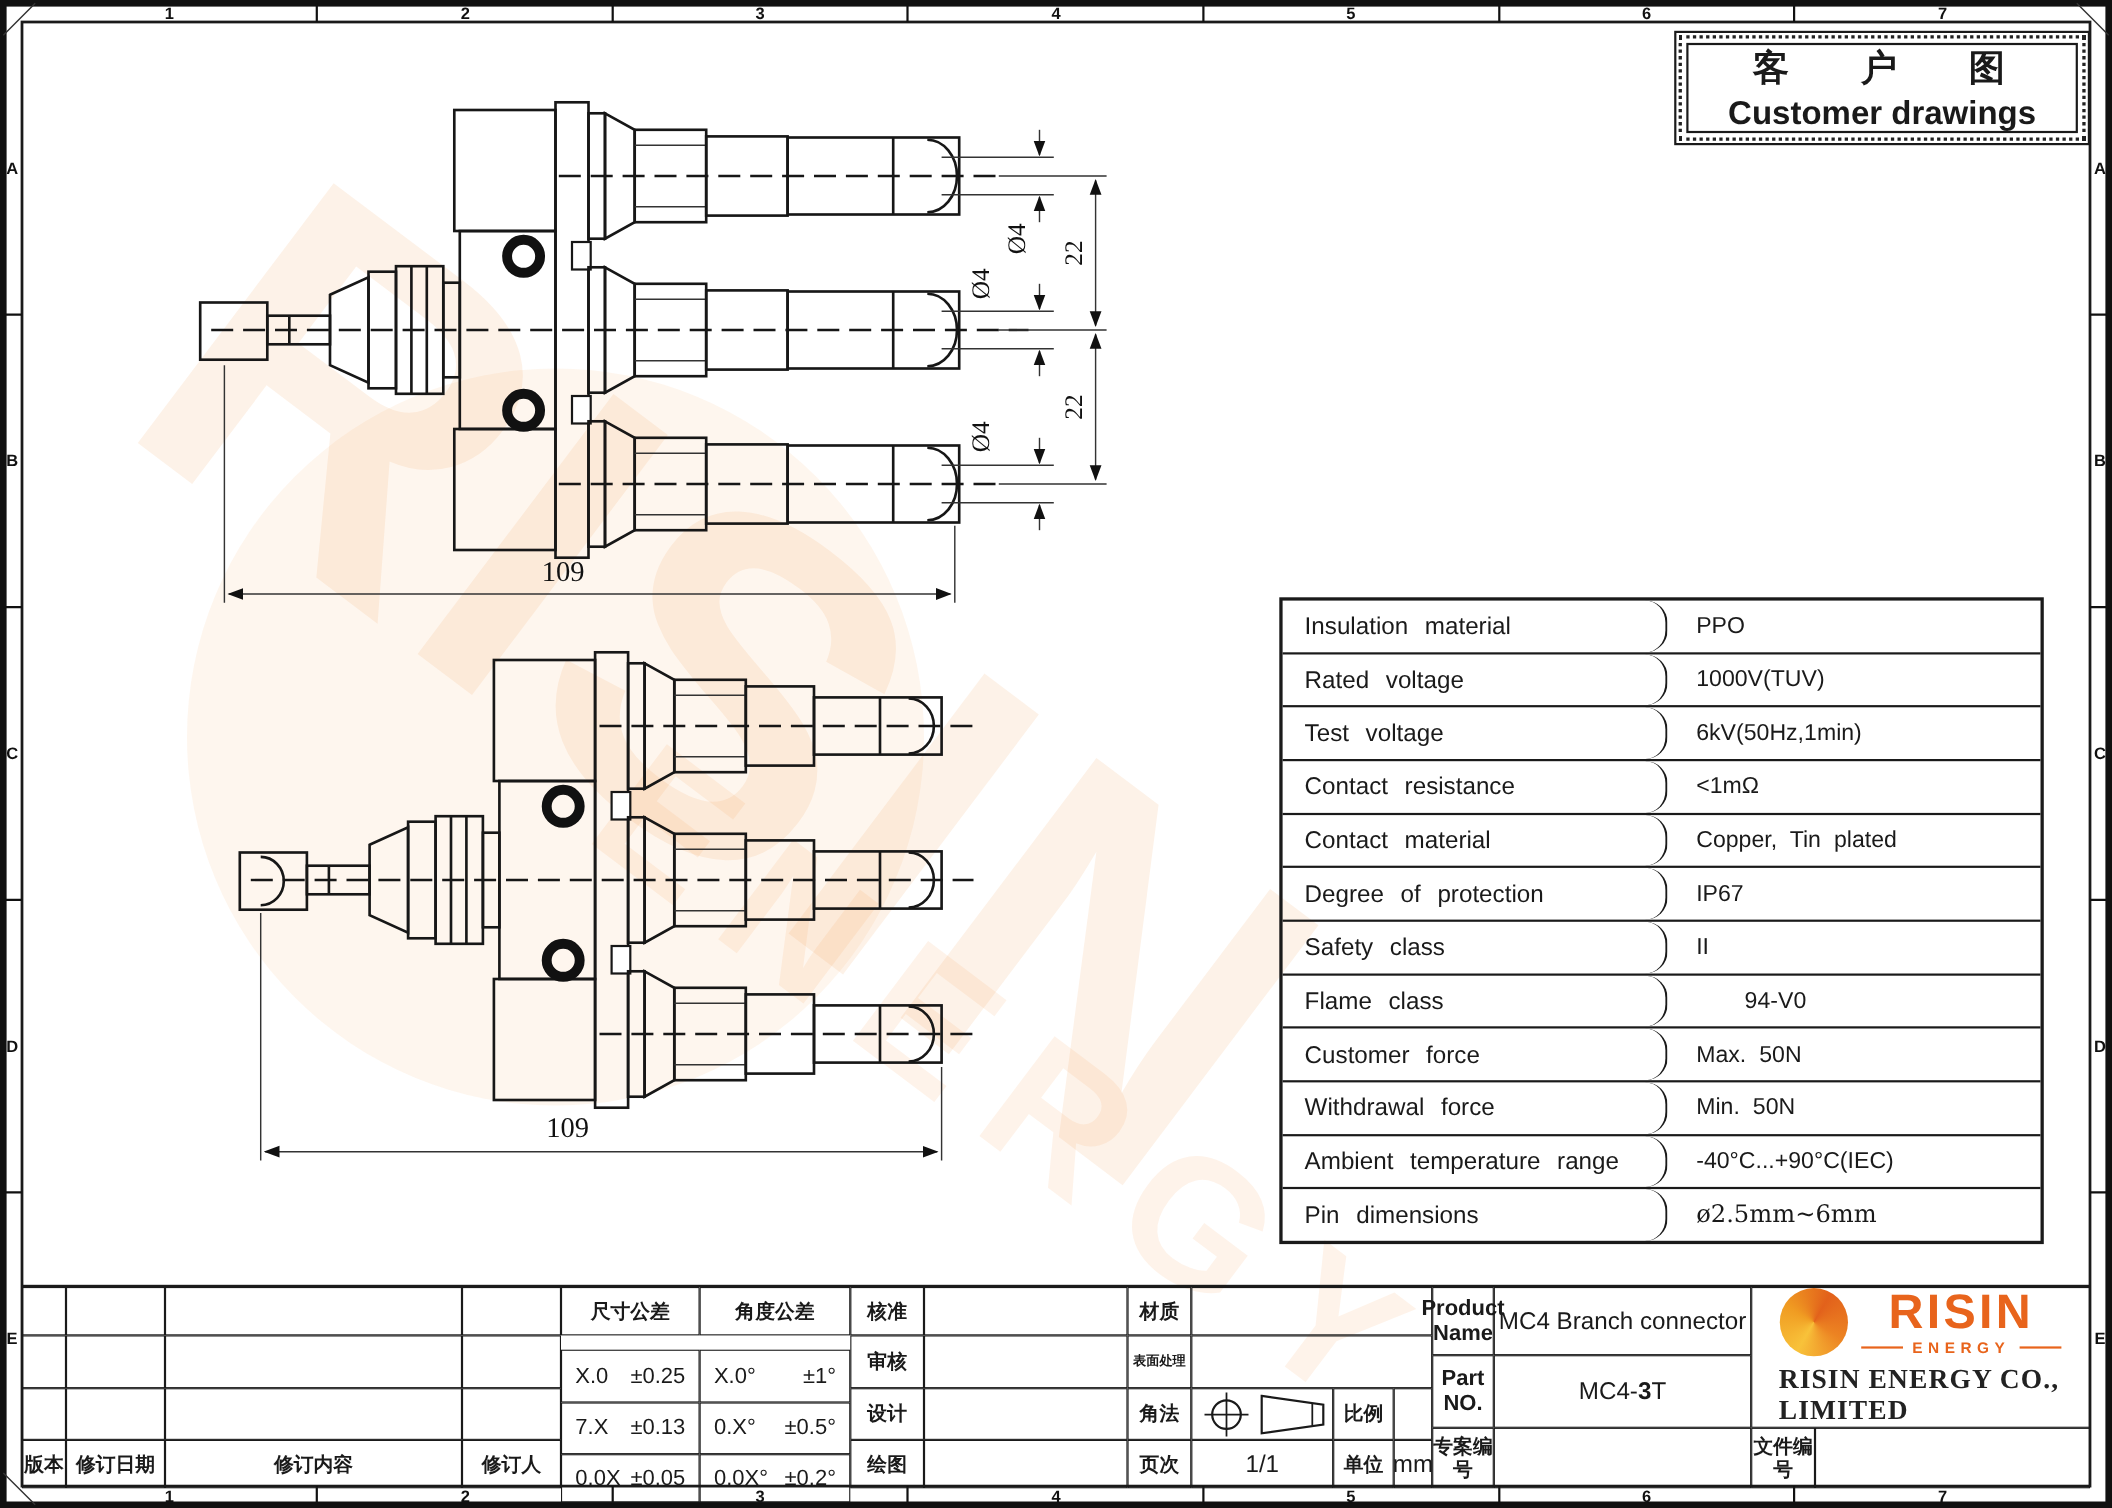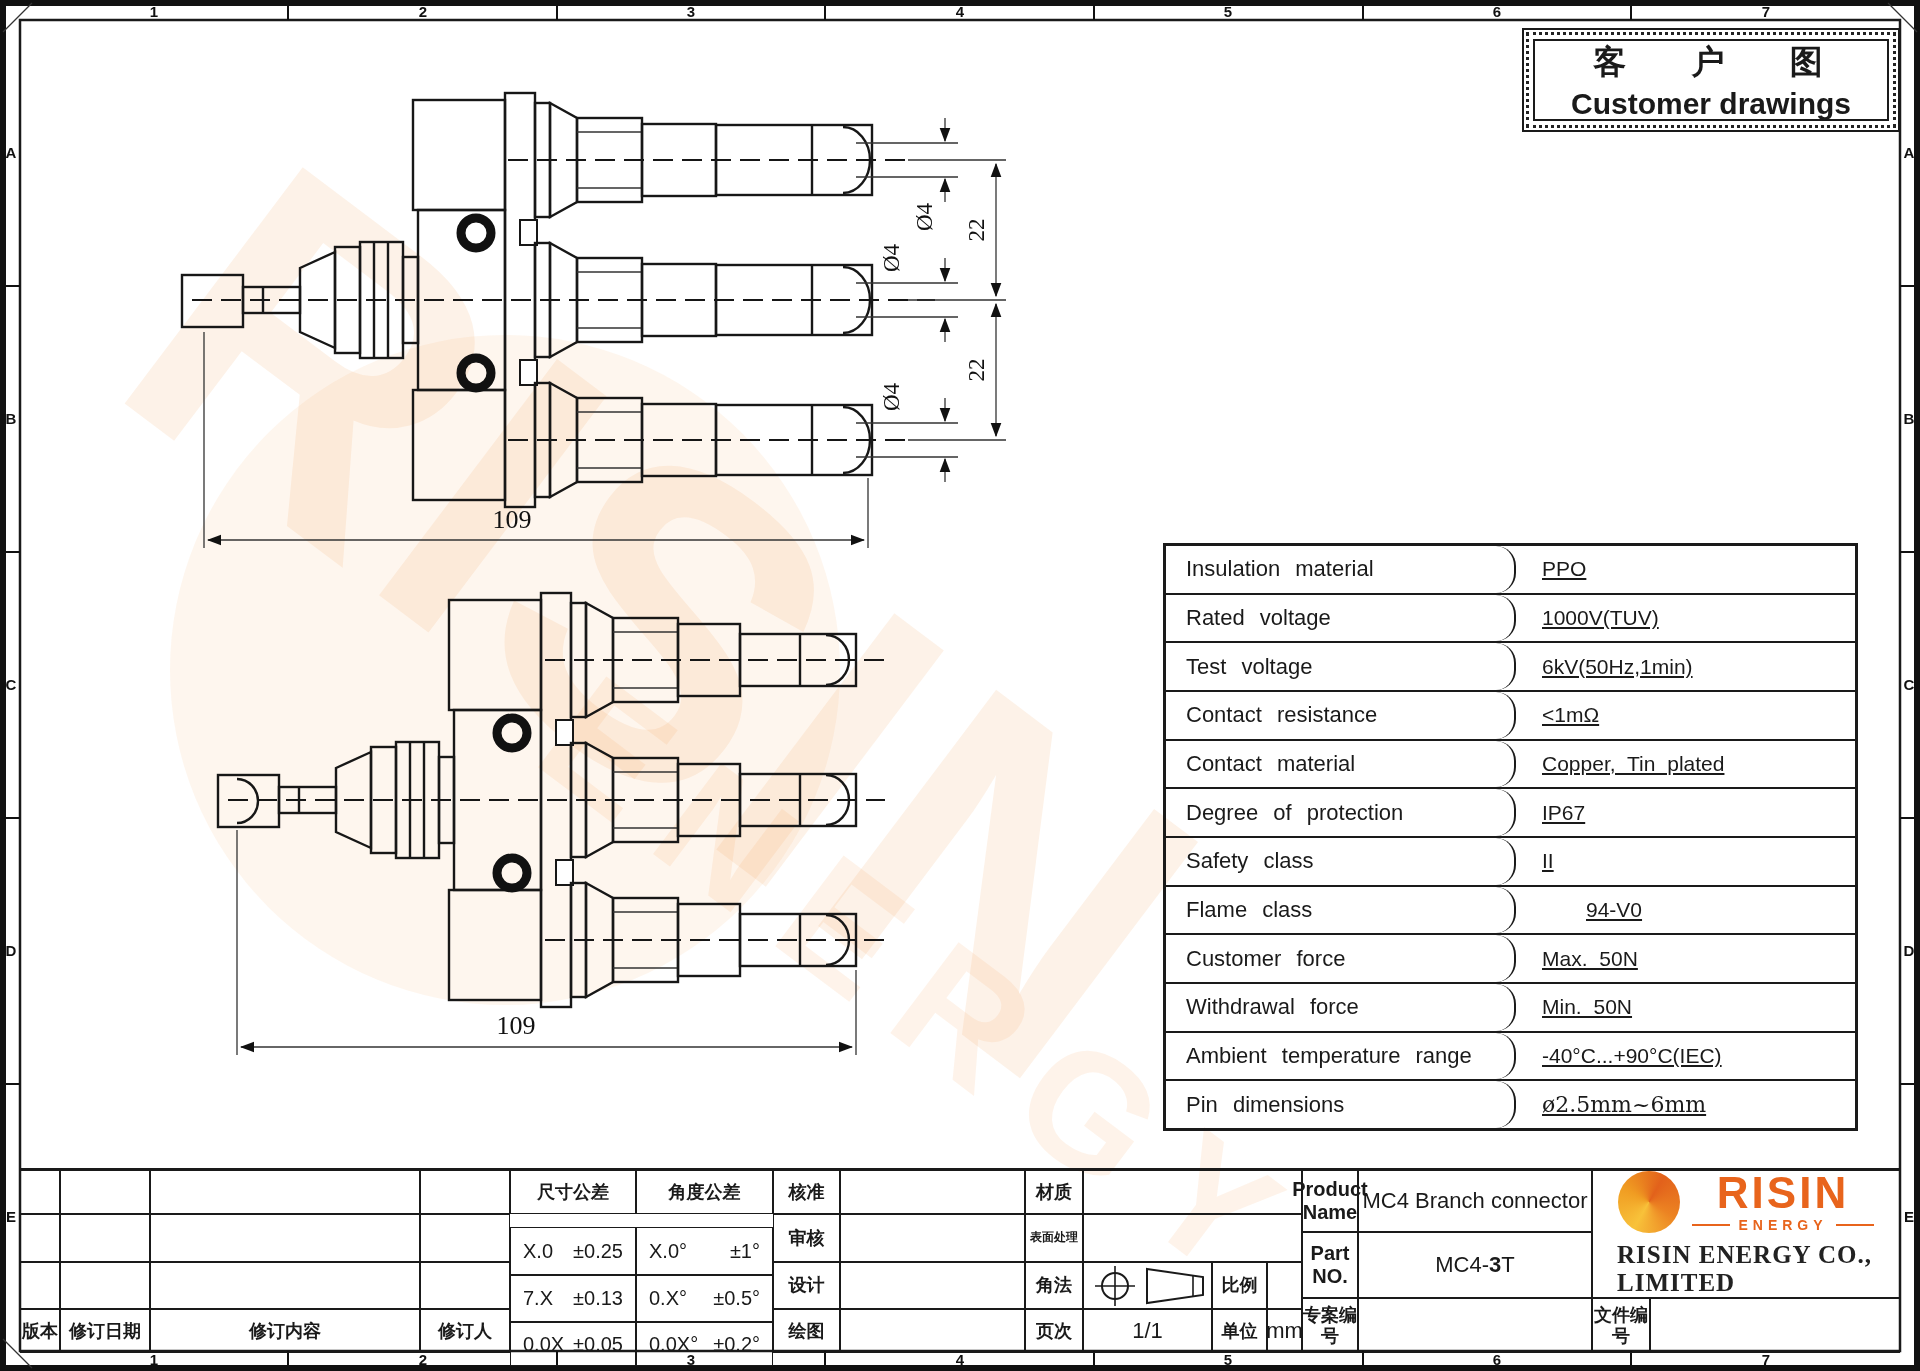--- a/index.html
+++ b/index.html
@@ -29,21 +29,21 @@
             display:flex;flex-direction:column;align-items:center;justify-content:center;}
   .t-cn{font-size:33px;font-weight:bold;word-spacing:44px;letter-spacing:6px;}
   .t-en{font-size:30px;font-weight:bold;margin-top:2px;letter-spacing:0px;}
   
   .spec{position:absolute;left:1163px;top:543px;width:695px;height:588px;z-index:3;
         border:3px solid #1a1a1a;box-sizing:border-box;display:flex;flex-direction:column;}
   .spec-row{flex:1;display:flex;align-items:center;}
   .spec-row + .spec-row{border-top:2px solid #1a1a1a;}
   .spec-label{width:328px;padding-left:20px;border-right:2px solid #1a1a1a;align-self:stretch;
         display:flex;align-items:center;font-size:22px;word-spacing:9px;border-radius:20px;}
-  .spec-value{flex:1;padding-left:26px;font-size:21px;word-spacing:6px;text-decoration:underline;}
+  .spec-value{flex:1;padding-left:26px;font-size:21px;word-spacing:6px;}
   .spec-row:last-child .spec-value{font-family:"DejaVu Serif",serif;font-size:22px;}
   
   .tblock{position:absolute;left:20px;top:1168px;width:1880px;height:183px;z-index:3;
           border-top:2.5px solid #1a1a1a;box-sizing:border-box;}
   .cell{position:absolute;border:1px solid #1a1a1a;box-sizing:border-box;
         display:flex;align-items:center;justify-content:center;text-align:center;
         font-size:18px;font-weight:bold;background:transparent;line-height:1.15;}
   .cell.num{font-weight:normal;font-size:20px;justify-content:space-between;padding:0 12px;margin-top:13px;}
   .cell.sm{font-size:12px;}
   .cell.prodlab{font-size:20px;font-family:"Liberation Sans",sans-serif;}

